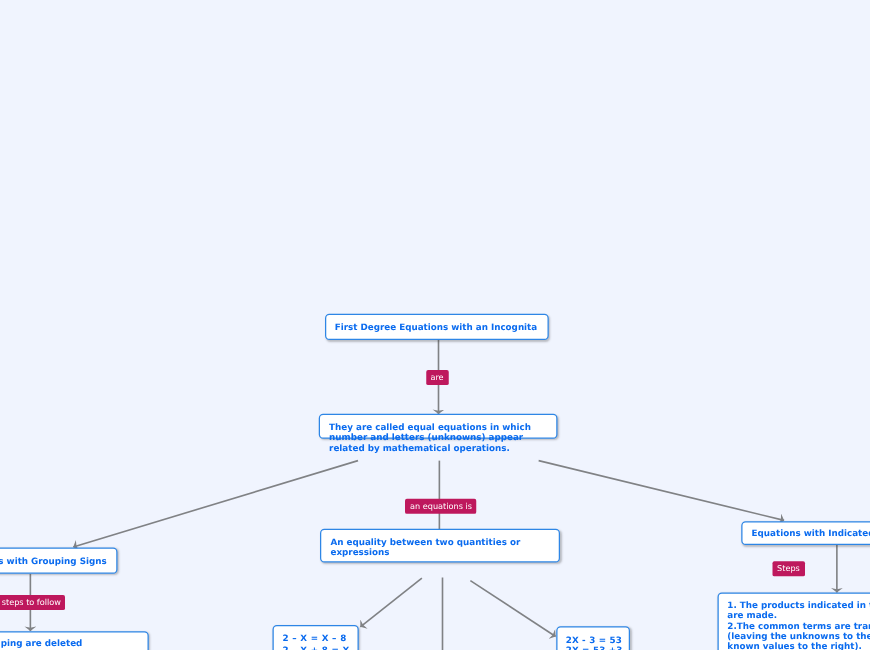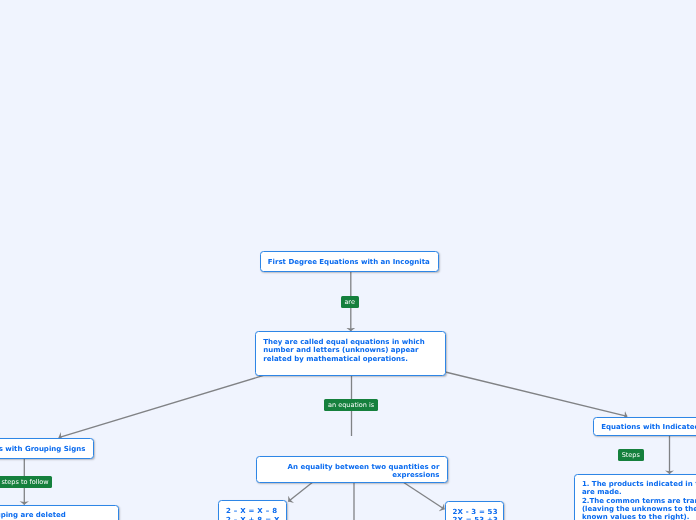--- a/index.html
+++ b/index.html
@@ -3,21 +3,21 @@
 <meta charset="utf-8">
 <style>
   html,body{margin:0;padding:0;}
   body{width:696px;height:520px;overflow:hidden;background:#f0f4fe;
        font-family:"DejaVu Sans",sans-serif;-webkit-font-smoothing:antialiased;}
   #canvas{position:relative;width:696px;height:520px;overflow:hidden;}
   svg.edges{position:absolute;left:0;top:0;width:696px;height:520px;}
   .node{position:absolute;background:#ffffff;border:1.7px solid #2e86e6;border-radius:3.5px;box-shadow:1px 1px 1.6px rgba(60,60,60,0.30);
         box-sizing:border-box;color:#0a6bef;font-weight:bold;font-size:7px;line-height:8.5px;
         padding:5.6px 7px 0 7px;white-space:pre-line;}
-  .lbl{position:absolute;background:#15803d;color:#ffffff;font-size:6.5px;line-height:11.8px;
+  .lbl{position:absolute;background:#be185d;color:#ffffff;font-size:6.5px;line-height:11.8px;
        height:11.8px;padding:1px 3.7px 0 3.7px;border-radius:1.5px;white-space:nowrap;box-sizing:border-box;
        -webkit-font-smoothing:antialiased;text-rendering:geometricPrecision;}
 </style>
 </head>
 <body>
 
 <div id="canvas">
 
 <svg class="edges" viewBox="0 0 696 520">
  <defs>
@@ -33,38 +33,38 @@
   <line x1="24.3" y1="459" x2="24.3" y2="504.8" marker-end="url(#ah)"></line>
   <line x1="337.5" y1="462.5" x2="288.3" y2="501.5" marker-end="url(#ah)"></line>
   <line x1="354" y1="462" x2="354" y2="528"></line>
   <line x1="376.3" y1="464.5" x2="444.5" y2="509.2" marker-end="url(#ah)"></line>
   <line x1="669.5" y1="436" x2="669.5" y2="474" marker-end="url(#ah)"></line>
  </g>
 </svg>
 
 <div class="node" style="left:259.8px;top:251.3px;width:179px;height:20.7px;">First Degree Equations with an Incognita</div>
 
-<div class="node" style="left:255.3px;top:331.4px;width:190.7px;height:45px;padding:5.6px 7px 0 7px;">They are called equal equations in which number and letters (unknowns) appear related by mathematical operations.</div>
+<div class="node" style="left:255.3px;top:331.4px;width:190.7px;height:20px;padding:5.6px 7px 0 7px;">They are called equal equations in which number and letters (unknowns) appear related by mathematical operations.</div>
 
 <div class="node" style="left:-44.4px;top:438px;width:138.4px;height:21px;padding:5.8px 7px 0 7px;">Equations with Grouping Signs</div>
 
 <div class="node" style="left:-76px;top:505px;width:195px;height:30px;padding:5.2px 7px 0 7px;">The signs of grouping are deleted</div>
 
-<div class="node" style="left:255.9px;top:456px;width:192px;height:26.5px;padding:5.6px 7.5px 0 7.5px;text-align:right;">An equality between two quantities or expressions</div>
+<div class="node" style="left:255.9px;top:423px;width:192px;height:26.5px;padding:5.6px 7.5px 0 7.5px;">An equality between two quantities or expressions</div>
 
 <div class="node" style="left:217.8px;top:500.2px;width:69px;height:29px;padding:5.9px 7.2px 0 7.2px;letter-spacing:0.25px;white-space:pre;">2 – X = X – 8
 2 – X + 8 = X</div>
 
 <div class="node" style="left:445px;top:501px;width:59.1px;height:29px;padding:5.9px 6.5px 0 6.5px;letter-spacing:0.16px;white-space:pre;">2X - 3 = 53
 2X = 53 +3</div>
 
 <div class="node" style="left:592.8px;top:417px;width:152px;height:19.2px;padding:4.8px 7.5px 0 7.5px;">Equations with Indicated</div>
 
 <div class="node" style="left:573.9px;top:473.9px;width:184.3px;height:56px;padding:5.3px 7px 0 7px;line-height:8.2px;">1. The products indicated in the equation are made.
 2.The common terms are transposed (leaving the unknowns to the left and the known values to the right).</div>
 
 <div class="lbl" style="left:340.7px;top:295.9px;">are</div>
-<div class="lbl" style="left:324.4px;top:399.1px;">an equation is</div>
+<div class="lbl" style="left:324.4px;top:399.1px;">an equations is</div>
 <div class="lbl" style="left:335.1px;top:484.4px;margin-top:36px;">examples</div>
 <div class="lbl" style="left:-2.3px;top:475.9px;">steps to follow</div>
 <div class="lbl" style="left:618px;top:449px;">Steps</div>
 
 </div>
 
 </body></html>

